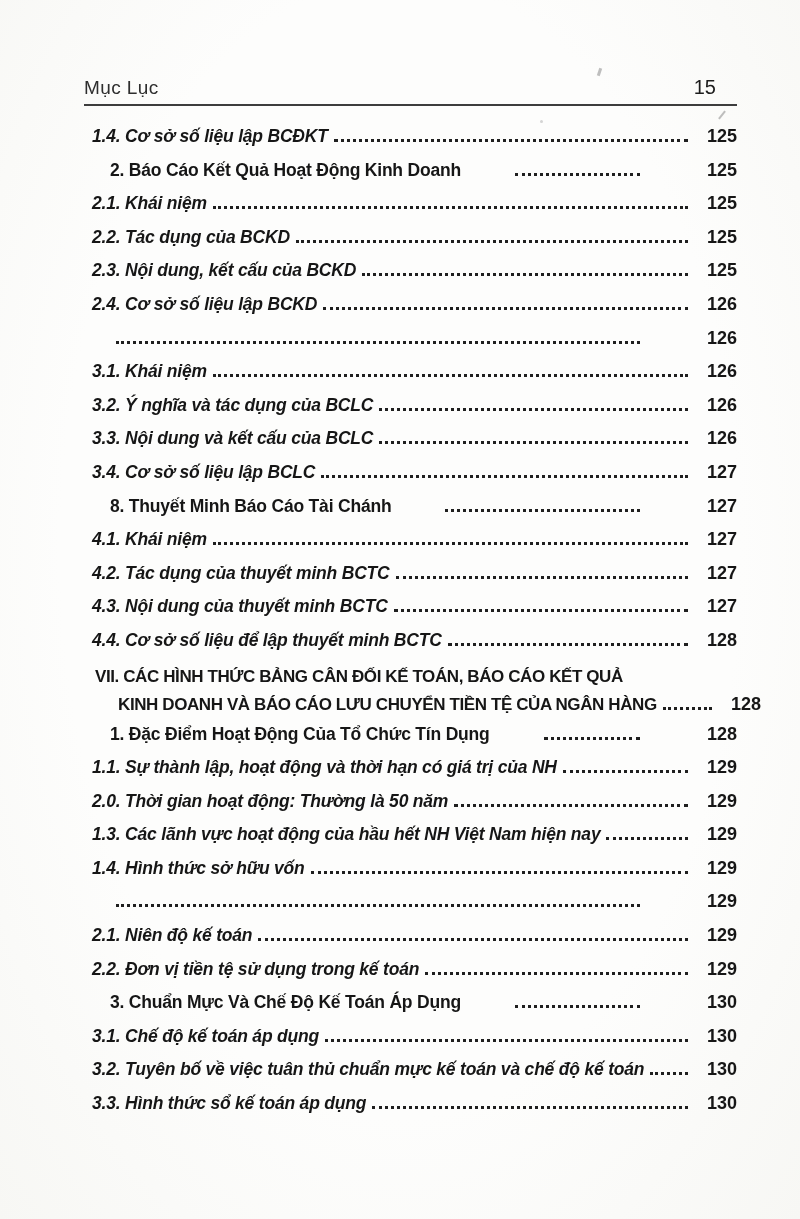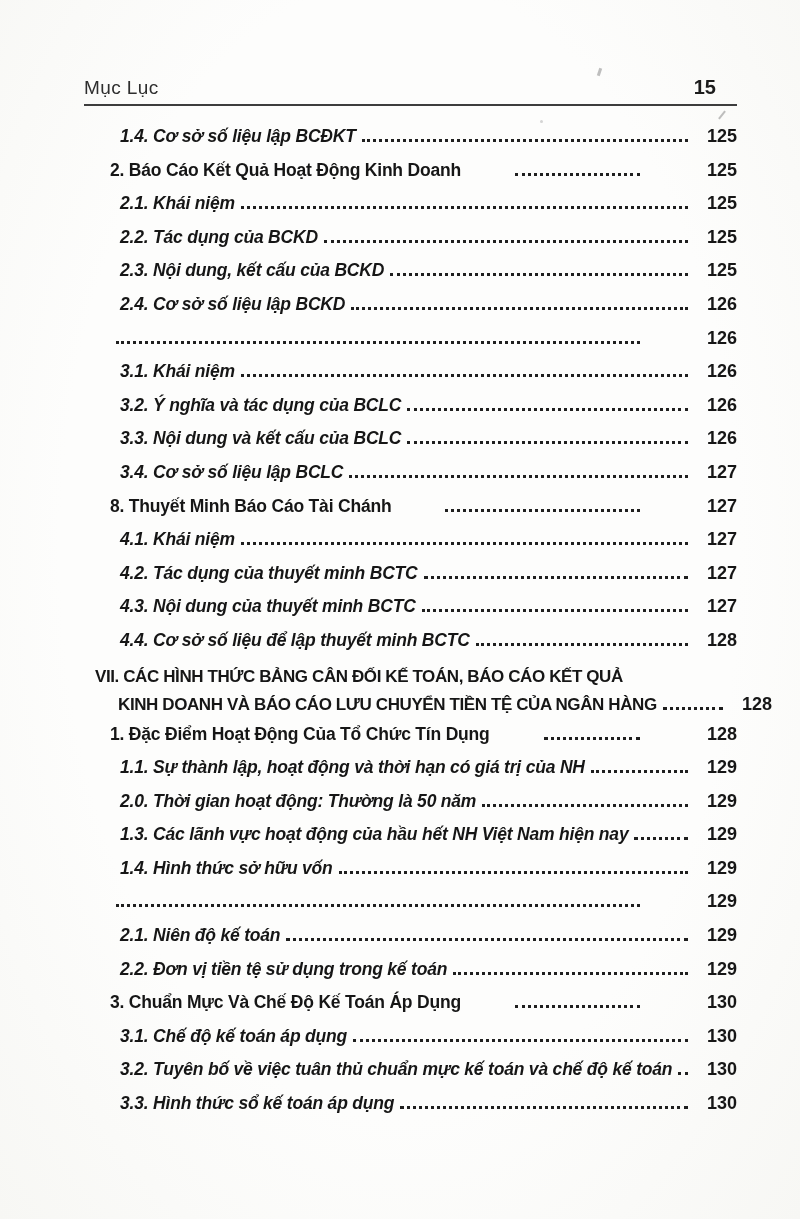--- a/index.html
+++ b/index.html
@@ -8,48 +8,48 @@
     background:#fcfcfa;
     background-image: radial-gradient(ellipse at 50% 45%, #fdfdfc 60%, #f7f7f4 100%);
     font-family:"Liberation Sans","DejaVu Sans",sans-serif;
     color:#161616;
   }
   .header {
     display:flex; justify-content:space-between; align-items:flex-end;
     padding:76px 84px 0 84px;
   }
   .header-title { font-size:19px; letter-spacing:0.4px; color:#2e2e2e; }
-  .header-page  { font-size:20px; font-weight:bold; color:#1c1c1c; }
+  .header-page  { font-size:20px; font-weight:normal; color:#1c1c1c; }
   .rule {
     margin:5px 63px 0 84px; height:0;
     border-top:2px solid #3d3d3d;
   }
   .toc { margin-top:20px; }
   .row {
     display:flex; align-items:baseline; height:33.6px;
     padding-right:63px; white-space:nowrap;
     font-weight:bold; font-size:17.5px; letter-spacing:-0.2px;
   }
-  .row.sub  { padding-left:120px; font-style:italic;justify-content:flex-end; }
+  .row.sub  { padding-left:92px; font-style:italic;justify-content:flex-end; }
   .row.main { padding-left:110px;gap:48px; }
   .label { flex:0 0 auto; }
   .leader {
     flex:1 1 auto; min-width:8px; height:13px;
     margin:0 3px 0 6px;
     border-bottom:3px dotted #1f1f1f;
   }
   .pg {
     flex:0 0 auto; width:46px; text-align:right;
     font-style:normal; font-weight:bold; font-size:18px;
     letter-spacing:0;
   }
   .section-block { margin:3px 0; font-weight:bold; }
   .section-line {
     display:flex; align-items:baseline; height:27px;
-    padding-right:28px; white-space:nowrap;
+    padding-right:39px; white-space:nowrap;
     font-size:17px; letter-spacing:-0.4px;
   }
   .section-line.l1 { padding-left:95px; }
   .section-line.l2 { padding-left:118px; }
   
   .artifact { position:absolute; background:#8a8a8a; opacity:0.55; }
   .a1 { left:598px; top:68px; width:3px; height:8px; transform:rotate(18deg); }
   .a2 { left:721px; top:110px; width:2px; height:10px; transform:rotate(38deg); }
   .a3 { left:540px; top:120px; width:3px; height:3px; border-radius:50%; opacity:0.35; }
 </style>

